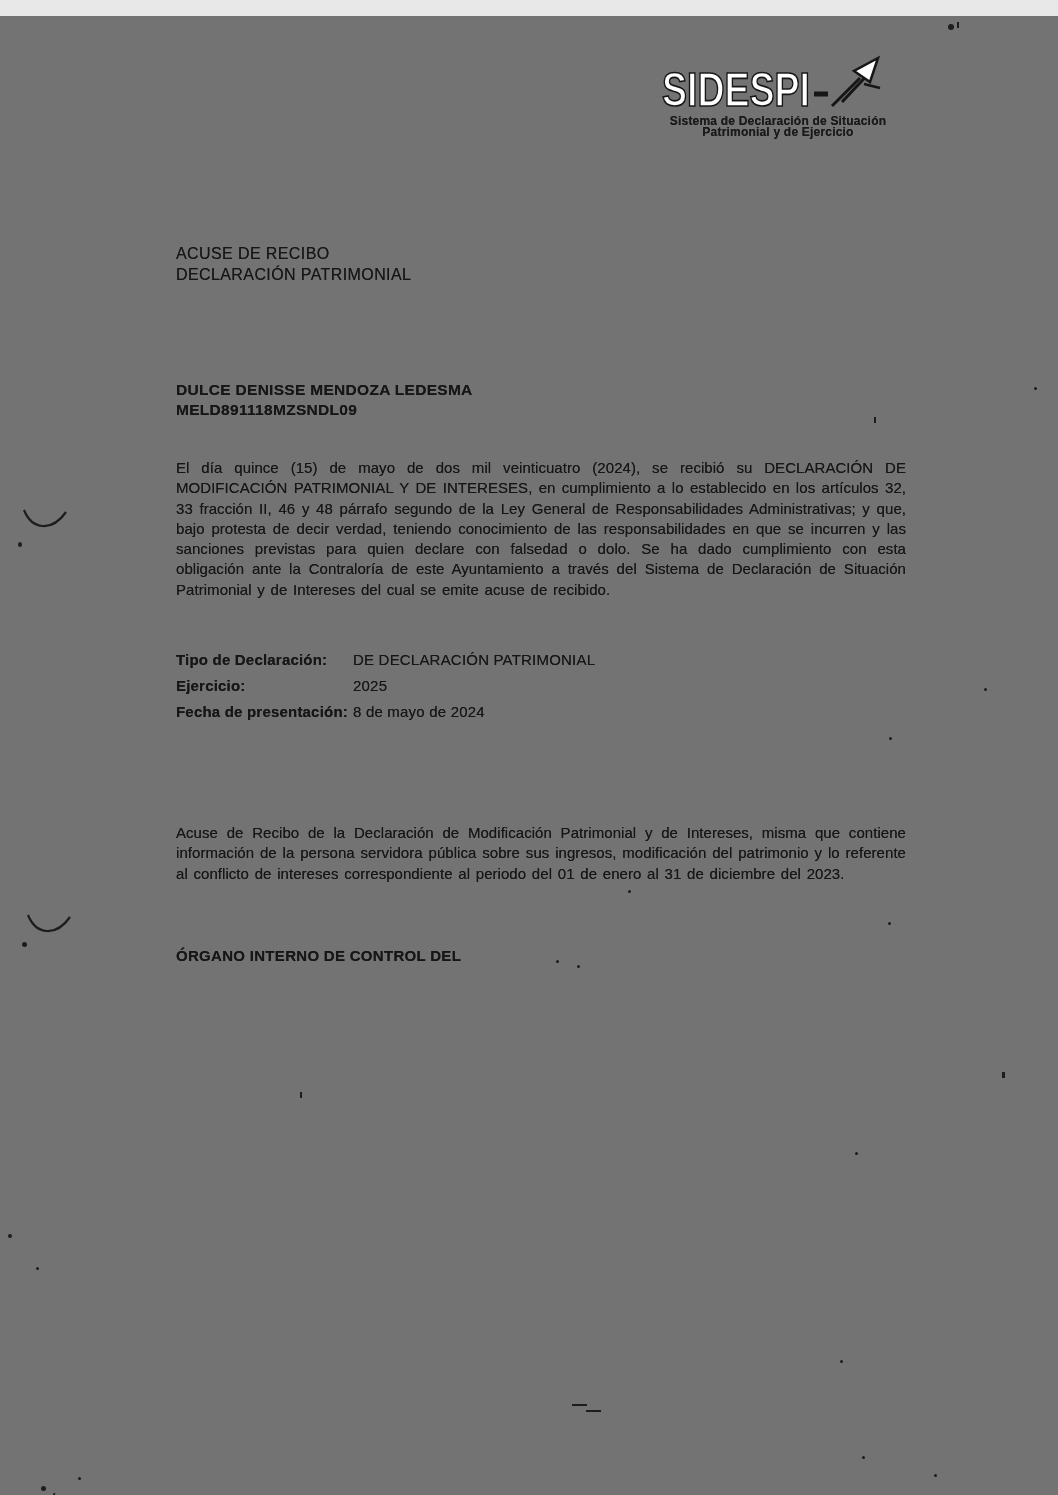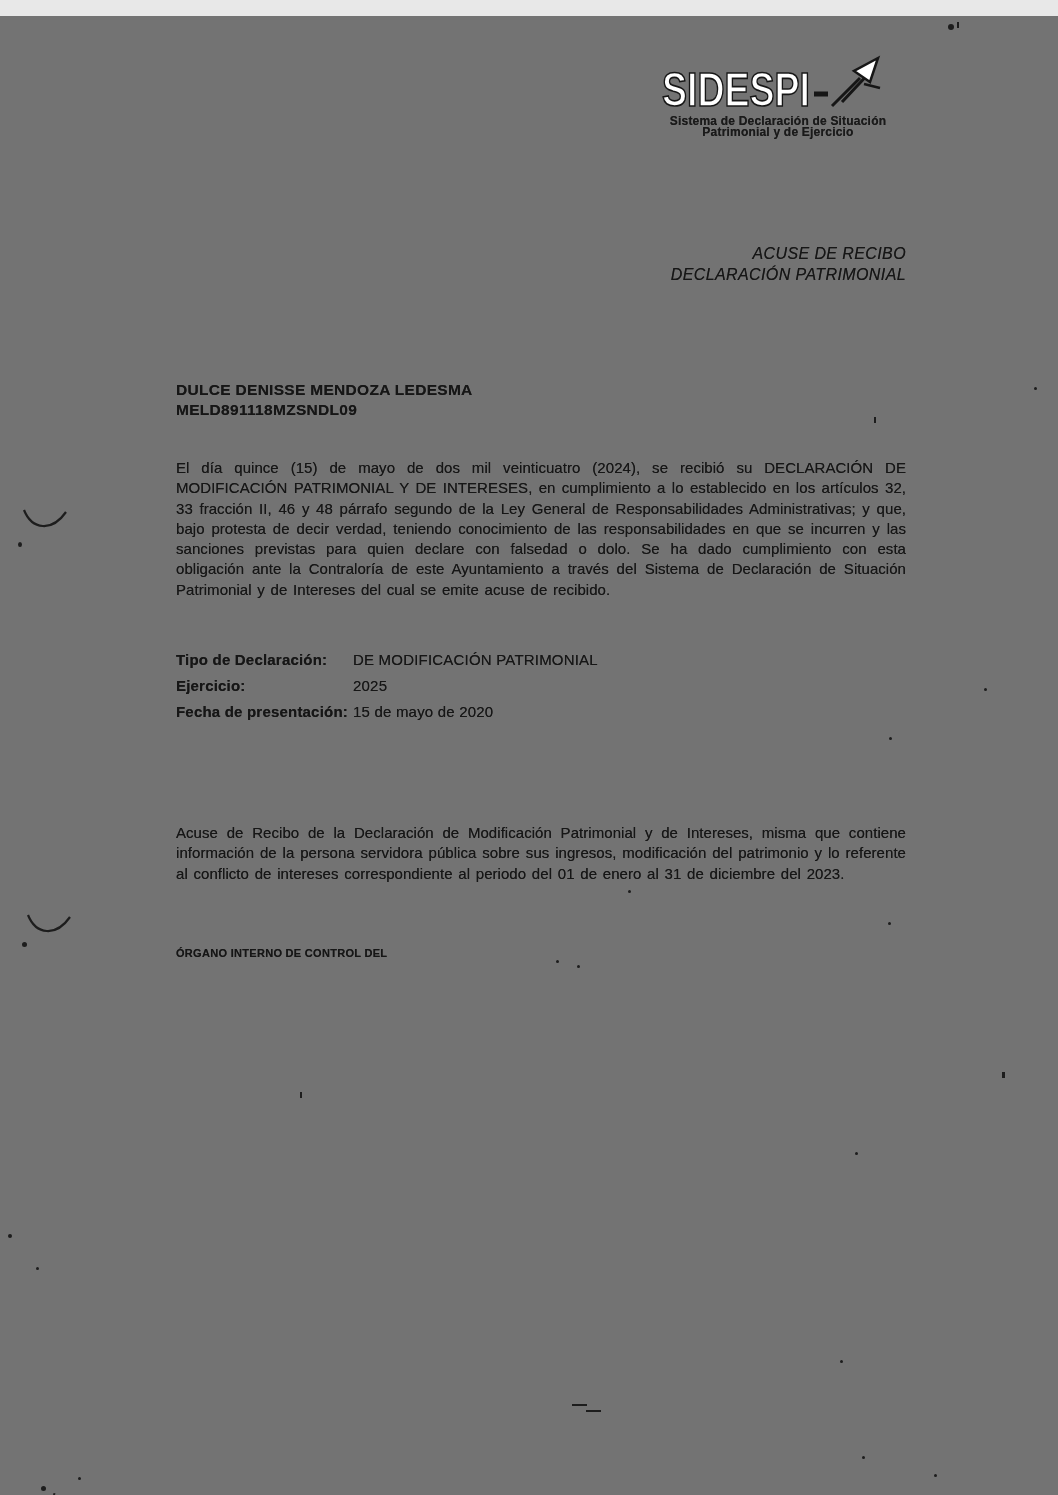--- a/index.html
+++ b/index.html
@@ -14,41 +14,41 @@
     padding-left:38px;
   }
   .scan { text-shadow:0 0 0.5px rgba(25,25,25,0.75); }
 
   
   .logo-block { position:absolute; left:656px; top:38px; width:244px; text-align:center; }
   .logo-svg { display:block; margin:0 auto; }
   .logo-sub { font-size:12px; font-weight:bold; line-height:11px; letter-spacing:0.2px; color:#1a1a1a; }
 
   
-  .title-block { position:absolute; left:176px; top:227px; width:730px; text-align:right;
-                 font-size:16px; line-height:21px; letter-spacing:0.4px;font-style:italic; }
+  .title-block { position:absolute; left:176px; top:227px; width:730px; text-align:left;
+                 font-size:16px; line-height:21px; letter-spacing:0.4px; }
 
   
   .recipient-block { position:absolute; left:176px; top:364px; font-size:15.5px; font-weight:bold;
                      line-height:20px; letter-spacing:0.3px; }
 
   
   .par { position:absolute; left:176px; width:730px; font-size:15px; line-height:20.3px;
          text-align:justify; letter-spacing:0.05px; word-spacing:1.5px; }
   .par-intro   { top:427px; }
   .par-summary { top:792px; }
 
   
   .details-block { position:absolute; left:176px; top:631px; font-size:15px; line-height:26px; width:600px; }
   .detail-row { display:flex; }
   .detail-label { font-weight:bold; width:177px; flex:0 0 177px; letter-spacing:0.2px; }
   .detail-value { letter-spacing:0.2px; }
 
   
-  .footer-org { position:absolute; left:176px; top:931px; font-size:11px; font-weight:bold; letter-spacing:0.3px; }
+  .footer-org { position:absolute; left:176px; top:931px; font-size:15px; font-weight:bold; letter-spacing:0.3px; }
 
   
   .speck { position:absolute; background:#1d1d1d; width:3px; height:3px; border-radius:50%; }
   .dash  { position:absolute; background:#1d1d1d; height:2px; }
   .curve-svg { position:absolute; }
   .slash { position:absolute; background:#1d1d1d; width:2px; height:14px; transform:rotate(12deg); }
 </style>
 </head>
 <body>
 
@@ -77,29 +77,29 @@
   <div class="recipient-block scan">
     <div>DULCE DENISSE MENDOZA LEDESMA</div>
     <div>MELD891118MZSNDL09</div>
   </div>
 
   <p class="par par-intro scan">El día quince (15) de mayo de dos mil veinticuatro (2024), se recibió su DECLARACIÓN DE MODIFICACIÓN PATRIMONIAL Y DE INTERESES, en cumplimiento a lo establecido en los artículos 32, 33 fracción II, 46 y 48 párrafo segundo de la Ley General de Responsabilidades Administrativas; y que, bajo protesta de decir verdad, teniendo conocimiento de las responsabilidades en que se incurren y las sanciones previstas para quien declare con falsedad o dolo. Se ha dado cumplimiento con esta obligación ante la Contraloría de este Ayuntamiento a través del Sistema de Declaración de Situación Patrimonial y de Intereses del cual se emite acuse de recibido.</p>
 
   <div class="details-block">
     <div class="detail-row">
       <span class="detail-label scan">Tipo de Declaración:</span>
-      <span class="detail-value scan">DE MODIFICACIÓN PATRIMONIAL</span>
+      <span class="detail-value scan">DE DECLARACIÓN PATRIMONIAL</span>
     </div>
     <div class="detail-row">
       <span class="detail-label scan">Ejercicio:</span>
       <span class="detail-value scan">2025</span>
     </div>
     <div class="detail-row">
       <span class="detail-label scan">Fecha de presentación:</span>
-      <span class="detail-value scan">15 de mayo de 2020</span>
+      <span class="detail-value scan">8 de mayo de 2024</span>
     </div>
   </div>
 
   <p class="par par-summary scan">Acuse de Recibo de la Declaración de Modificación Patrimonial y de Intereses, misma que contiene información de la persona servidora pública sobre sus ingresos, modificación del patrimonio y lo referente al conflicto de intereses correspondiente al periodo del 01 de enero al 31 de diciembre del 2023.</p>
 
   <div class="footer-org scan">ÓRGANO INTERNO DE CONTROL DEL</div>
 
   <svg class="curve-svg" style="left:20px; top:488px;" width="50" height="34" viewBox="0 0 50 34">
     <path d="M4,6 C12,26 32,28 46,8" stroke="#1d1d1d" stroke-width="2.2" fill="none"></path>
   </svg>

